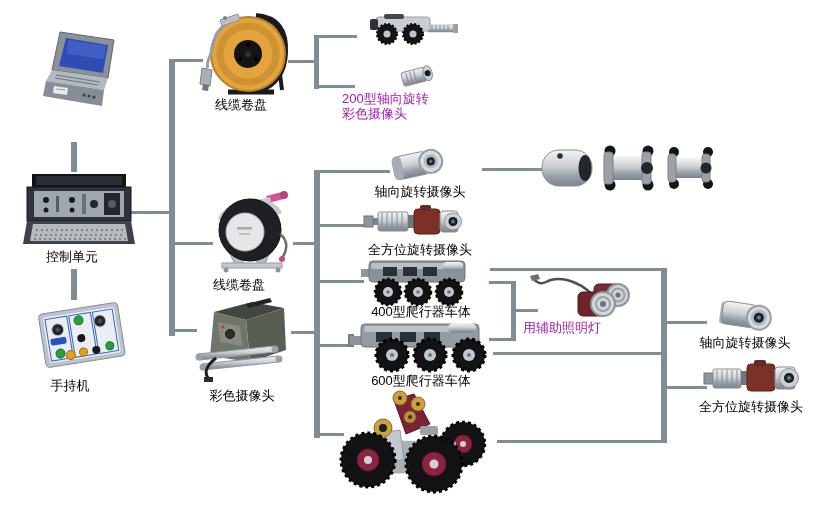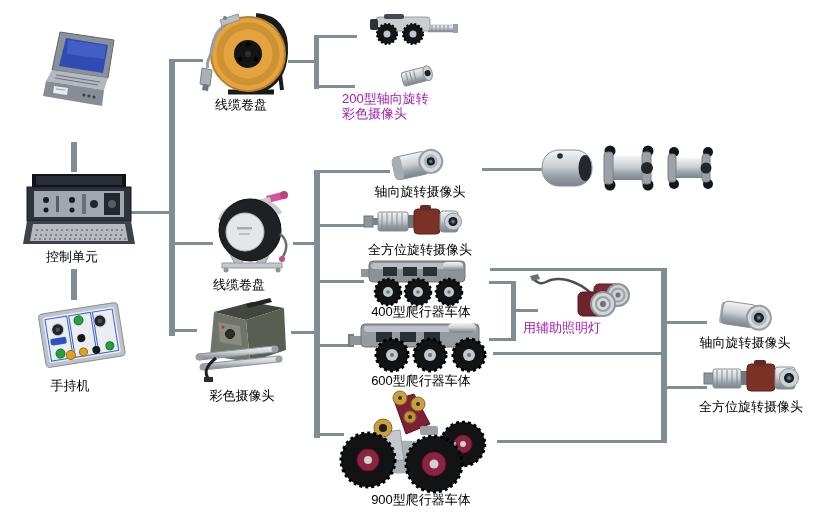--- a/index.html
+++ b/index.html
@@ -320,21 +320,20 @@
         <circle cx="47" cy="44" r="4" fill="#1c1f23"></circle>
       <rect x="84" y="42" width="18" height="9" rx="2" fill="#9aa1a7"></rect>
       <circle cx="32" cy="76" r="27" fill="#121315" stroke="#000" stroke-width="3" stroke-dasharray="3,3"></circle>
       <circle cx="32" cy="76" r="11" fill="#8c2340" stroke="#5e1628"></circle>
         <circle cx="32" cy="76" r="4" fill="#ccd1d5"></circle>
       <circle cx="98" cy="80" r="28" fill="#121315" stroke="#000" stroke-width="3" stroke-dasharray="3,3"></circle>
       <circle cx="98" cy="80" r="12" fill="#8c2340" stroke="#5e1628"></circle>
         <circle cx="98" cy="80" r="4.5" fill="#ccd1d5"></circle>
     </svg>
   </div>
-  <div class="lbl" style="left:346px;top:492px;width:150px">900型爬行器车体</div>
 
   <div class="photo" style="left:540px;top:142px">
     <svg width="180" height="52">
       <rect x="2" y="8" width="50" height="36" rx="17" fill="url(#chromeV)" stroke="#8a9096"></rect>
       <ellipse cx="45" cy="26" rx="6.5" ry="13" fill="#23272b"></ellipse>
       <circle cx="20" cy="14" r="2.8" fill="#2b2f33"></circle>
       <circle cx="70" cy="9" r="5.5" fill="#141517"></circle>
         <circle cx="70" cy="43" r="5.5" fill="#141517"></circle>
       <circle cx="108" cy="9" r="5.5" fill="#141517"></circle>
         <circle cx="108" cy="43" r="5.5" fill="#141517"></circle>

